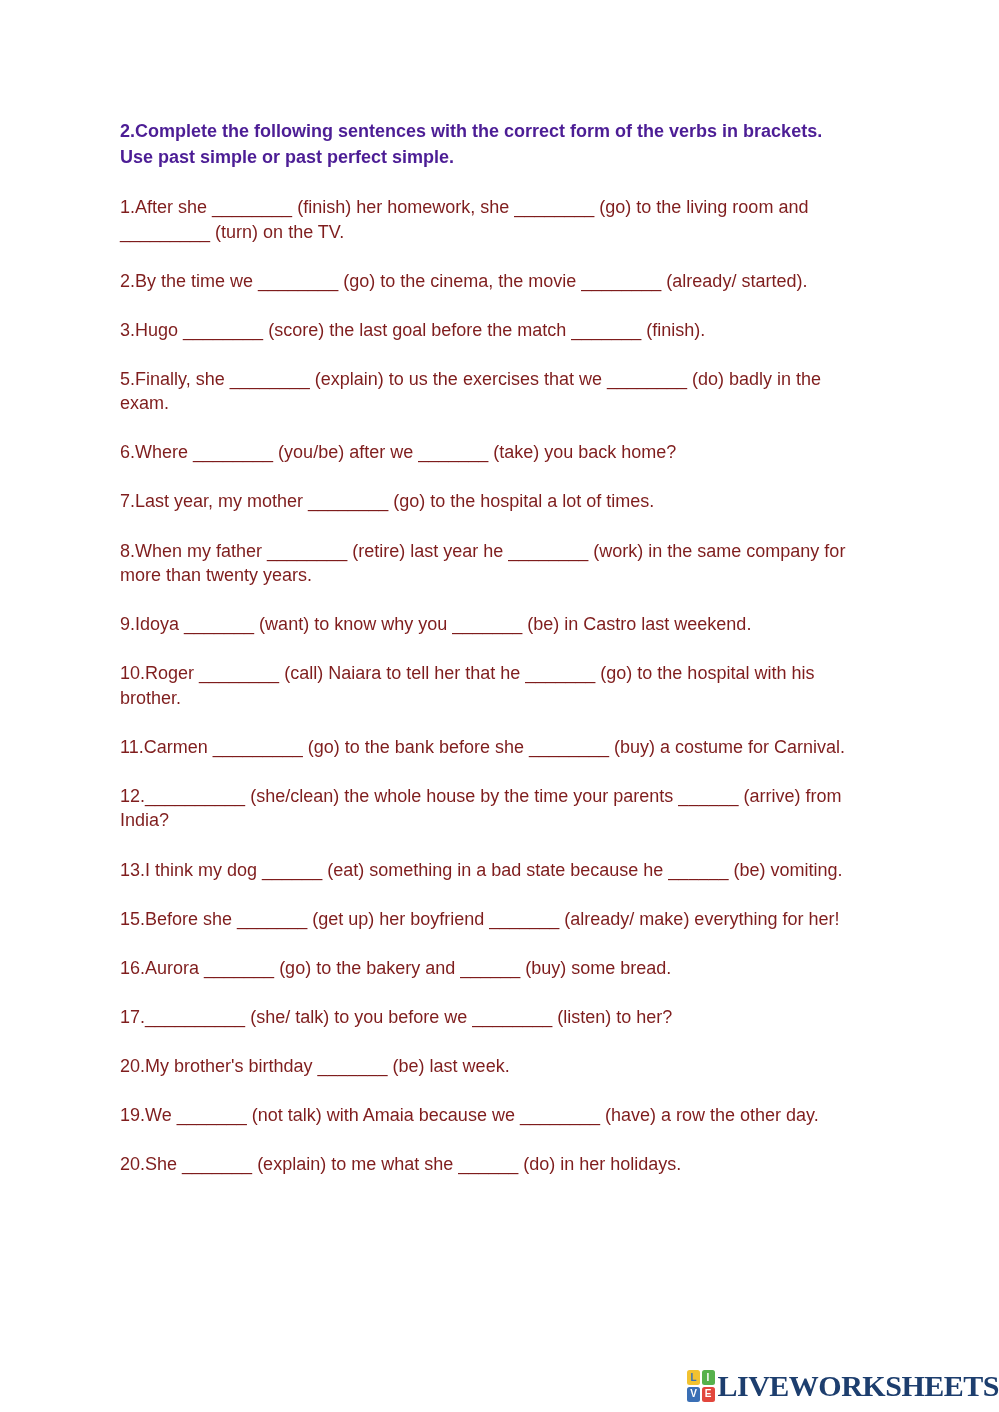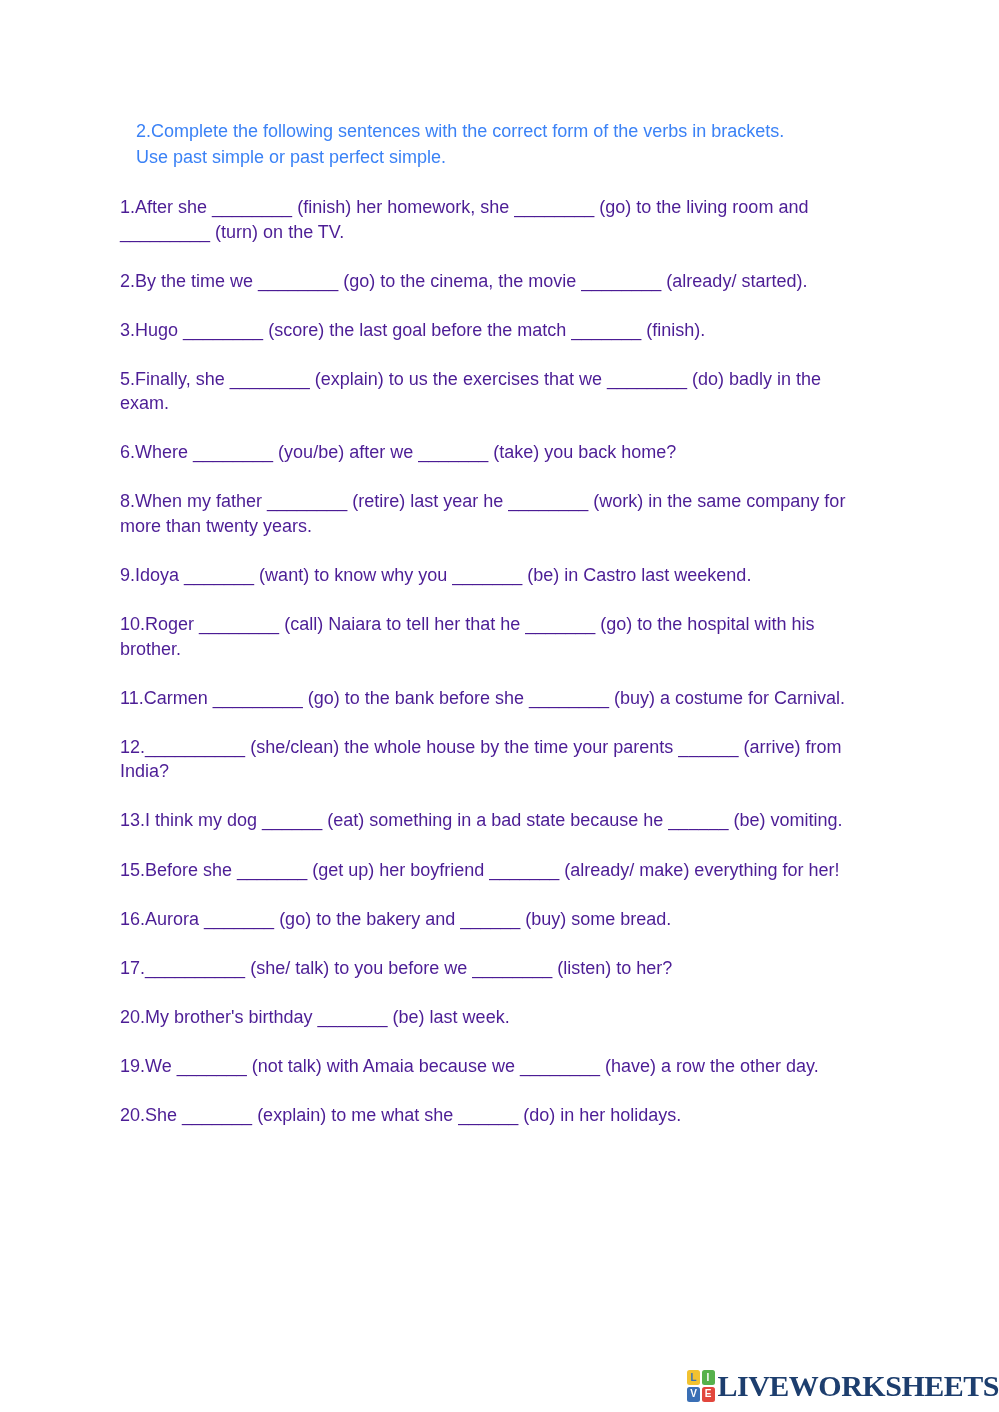--- a/index.html
+++ b/index.html
@@ -13,31 +13,31 @@
     color: #222222;
   }
   .content {
     position: absolute;
     left: 120px;
     top: 119px;
     width: 830px;
     font-size: 18px;
   }
   .heading {
-    font-weight: normal;
+    font-weight: bold;
     line-height: 25.5px;
-    margin: 0 0 25px 16px;
-    color: #3b82f6;
+    margin: 0 0 25px 0;
+    color: #4c1d95;
   }
   .item {
     margin: 0 0 24.6px 0;
     line-height: 24.5px;
     white-space: pre;
     font-size: 18px;
-    color: #4c1d95;
+    color: #7f1d1d;
   }
   .logo {
     position: absolute;
     left: 687px;
     top: 1370px;
     display: flex;
     align-items: center;
     text-decoration: none;
     cursor: pointer;
   }
@@ -75,20 +75,21 @@
       <div>2.Complete the following sentences with the correct form of the verbs in brackets.</div>
       <div>Use past simple or past perfect simple.</div>
     </div>
     <p class="item">1.After she ________ (finish) her homework, she ________ (go) to the living room and
 _________ (turn) on the TV.</p>
     <p class="item">2.By the time we ________ (go) to the cinema, the movie ________ (already/ started).</p>
     <p class="item">3.Hugo ________ (score) the last goal before the match _______ (finish).</p>
     <p class="item">5.Finally, she ________ (explain) to us the exercises that we ________ (do) badly in the
 exam.</p>
     <p class="item">6.Where ________ (you/be) after we _______ (take) you back home?</p>
+    <p class="item">7.Last year, my mother ________ (go) to the hospital a lot of times.</p>
     <p class="item">8.When my father ________ (retire) last year he ________ (work) in the same company for
 more than twenty years.</p>
     <p class="item">9.Idoya _______ (want) to know why you _______ (be) in Castro last weekend.</p>
     <p class="item">10.Roger ________ (call) Naiara to tell her that he _______ (go) to the hospital with his
 brother.</p>
     <p class="item">11.Carmen _________ (go) to the bank before she ________ (buy) a costume for Carnival.</p>
     <p class="item">12.__________ (she/clean) the whole house by the time your parents ______ (arrive) from
 India?</p>
     <p class="item">13.I think my dog ______ (eat) something in a bad state because he ______ (be) vomiting.</p>
     <p class="item">15.Before she _______ (get up) her boyfriend _______ (already/ make) everything for her!</p>

